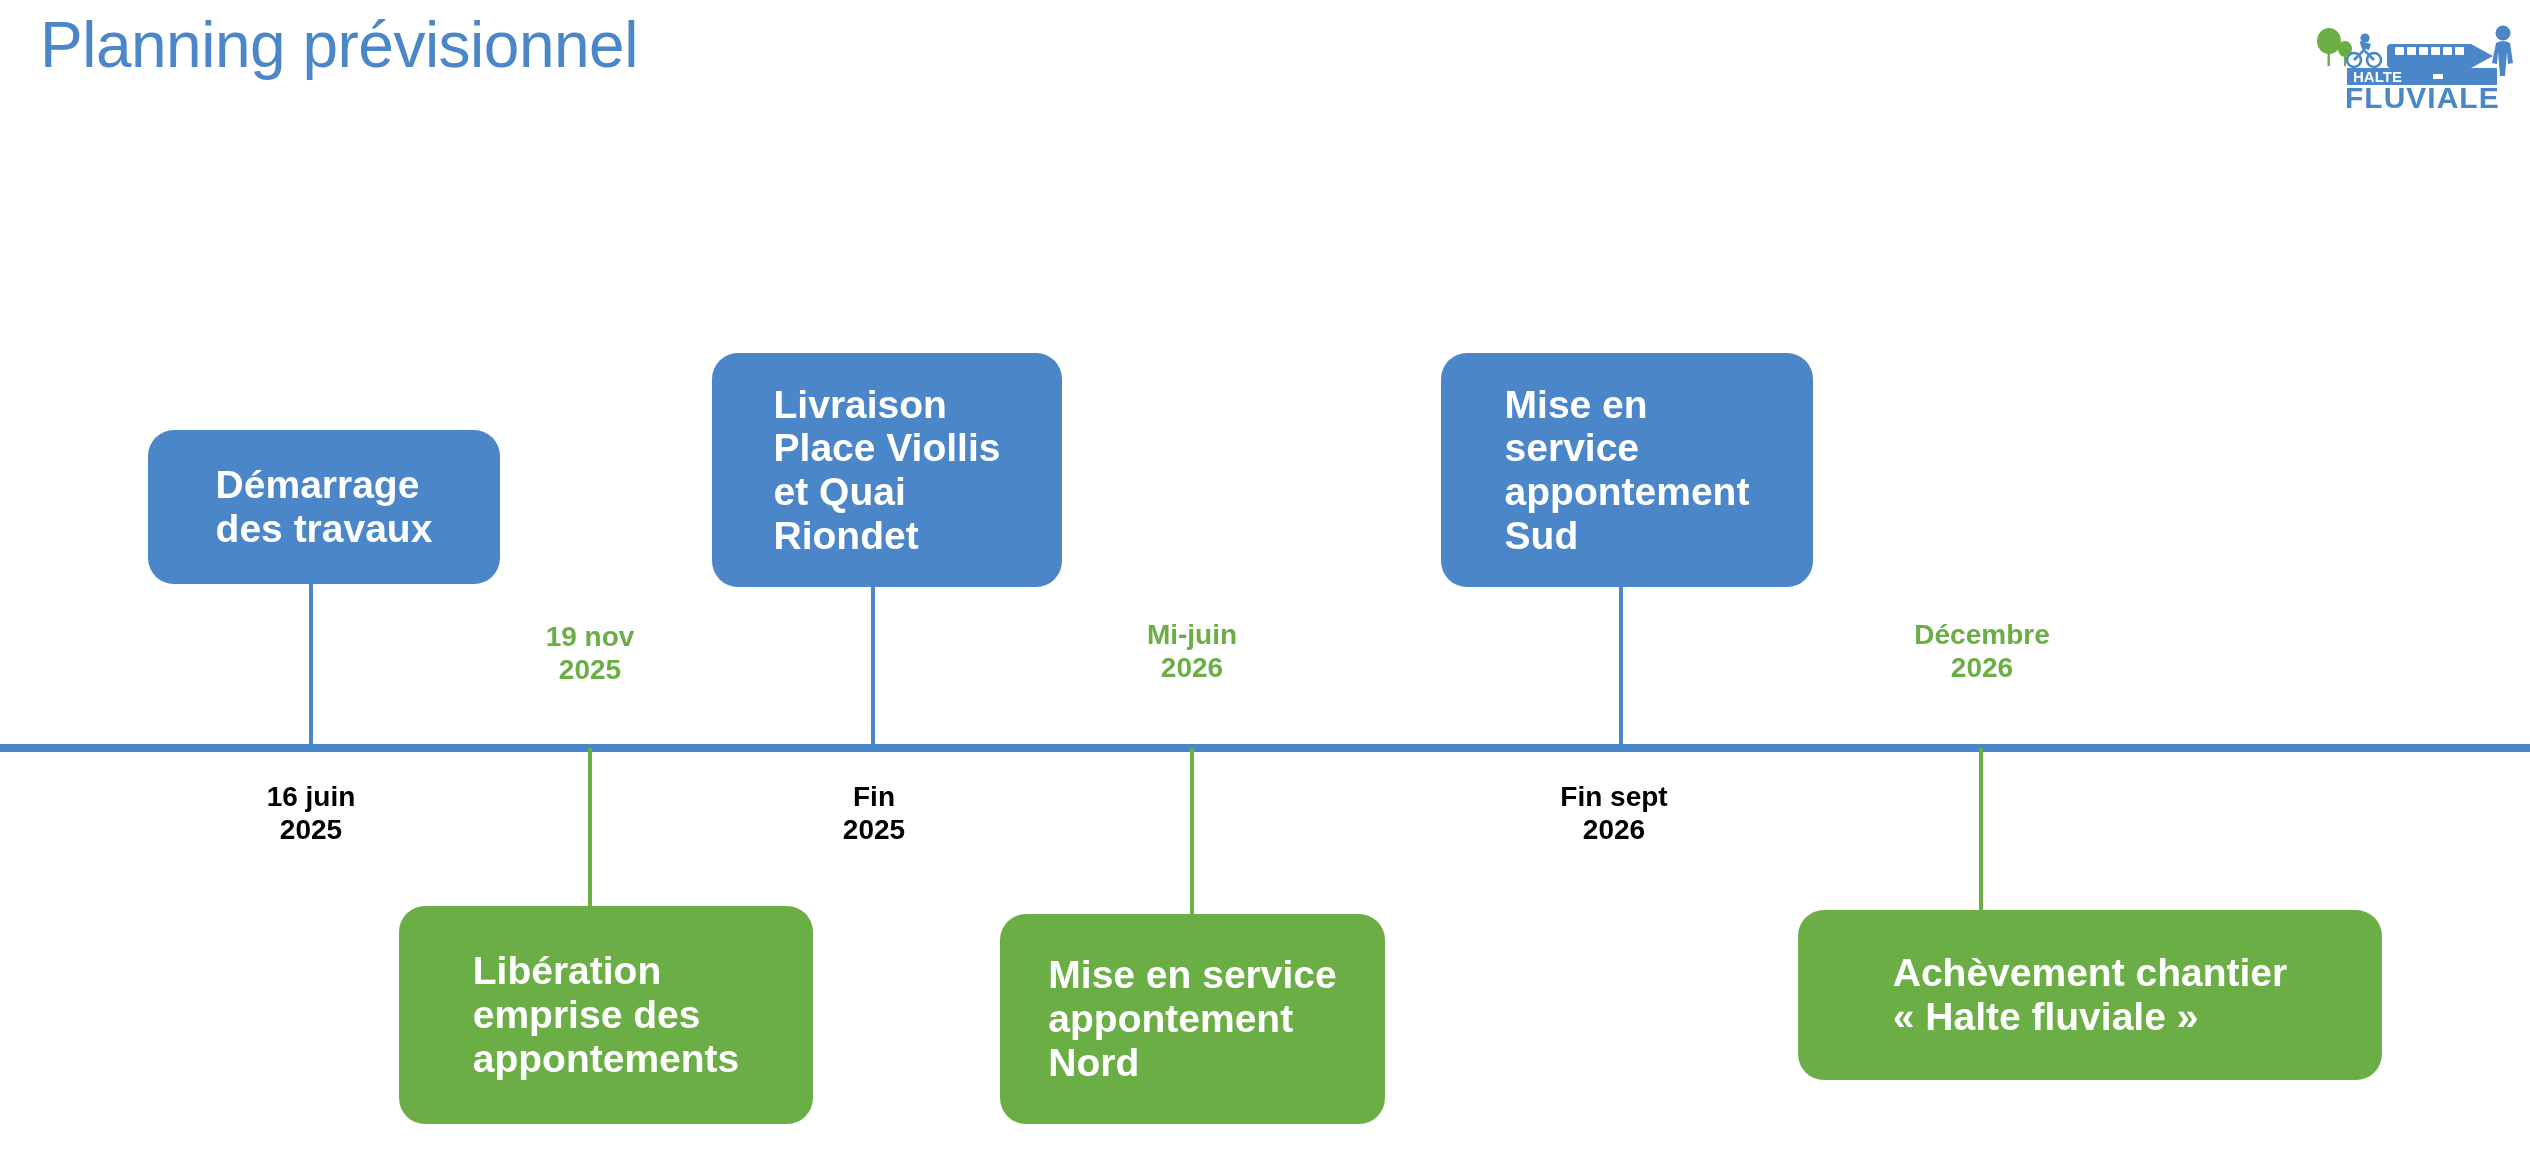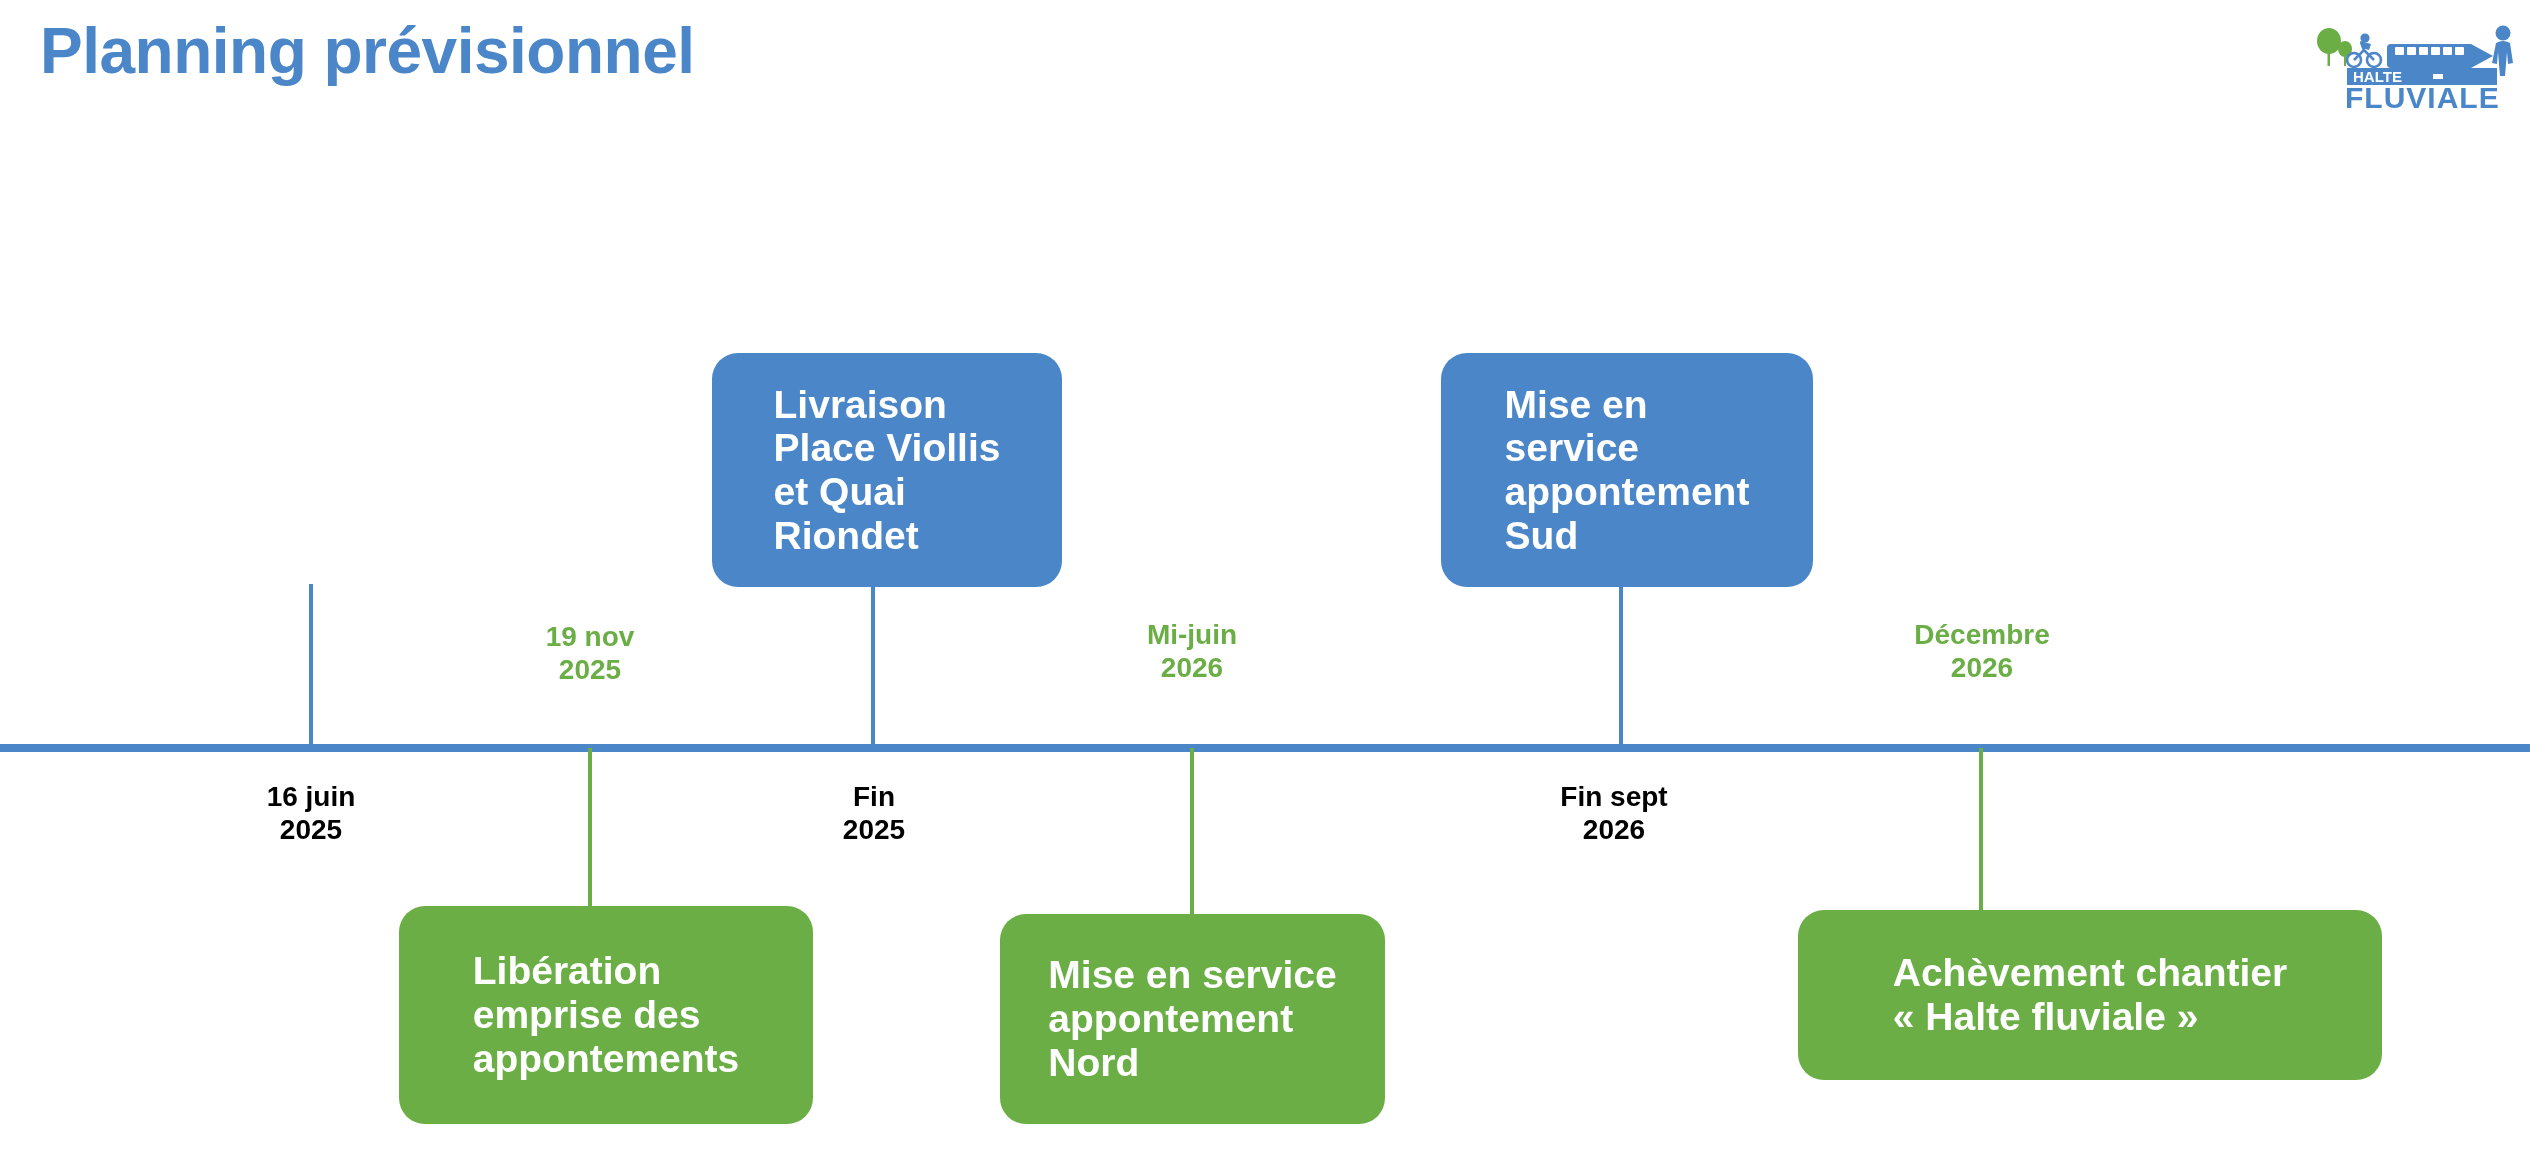--- a/index.html
+++ b/index.html
@@ -7,22 +7,22 @@
     width:2530px;height:1162px;
     background:#ffffff;
     font-family:"Liberation Sans", sans-serif;
     overflow:hidden;
     position:relative;
   }
   #stage{position:absolute;inset:0;width:2530px;height:1162px;}
 
   
   .title{
-    position:absolute;left:40px;top:14px;
-    font-size:64px;font-weight:bold;
+    position:absolute;left:40px;top:8px;
+    font-size:64px;font-weight:normal;
     color:#4a86c8;letter-spacing:-0.5px;
     white-space:nowrap;
   }
 
   
   .logo{position:absolute;right:8px;top:8px;width:215px;height:105px;}
 
   
   .axis{
     position:absolute;left:0;width:2530px;height:8px;
@@ -106,20 +106,22 @@
       <rect x="40" y="60" width="150" height="17" fill="#4a86c8"></rect>
       <rect x="126" y="66" width="10" height="5" fill="#ffffff"></rect>
       <text x="46" y="74" font-family="Liberation Sans, sans-serif" font-size="15" font-weight="bold" fill="#ffffff">HALTE</text>
       <text x="38" y="100" font-family="Liberation Sans, sans-serif" font-size="30" font-weight="bold" fill="#4a86c8" letter-spacing="1">FLUVIALE</text>
     </svg>
   </div>
 
   <div class="axis"></div>
 
   <div class="conn up" style="left:309px;top:584px;height:164px;"></div>
+  <div class="mbox blue" style="left: 148px; top: 430px; width: 352px; height: 154px; white-space: pre-line;">Démarrage
+des travaux</div>
   <div class="dlabel blue" style="left: 161px; top: 780px; width: 300px; white-space: pre-line;">16 juin
 2025</div>
 
   <div class="conn down" style="left:588px;top:748px;height:158px;"></div>
   <div class="mbox green" style="left: 399px; top: 906px; width: 414px; height: 218px; white-space: pre-line;">Libération
 emprise des
 appontements</div>
   <div class="dlabel green" style="left: 440px; top: 620px; width: 300px; white-space: pre-line;">19 nov
 2025</div>
 

